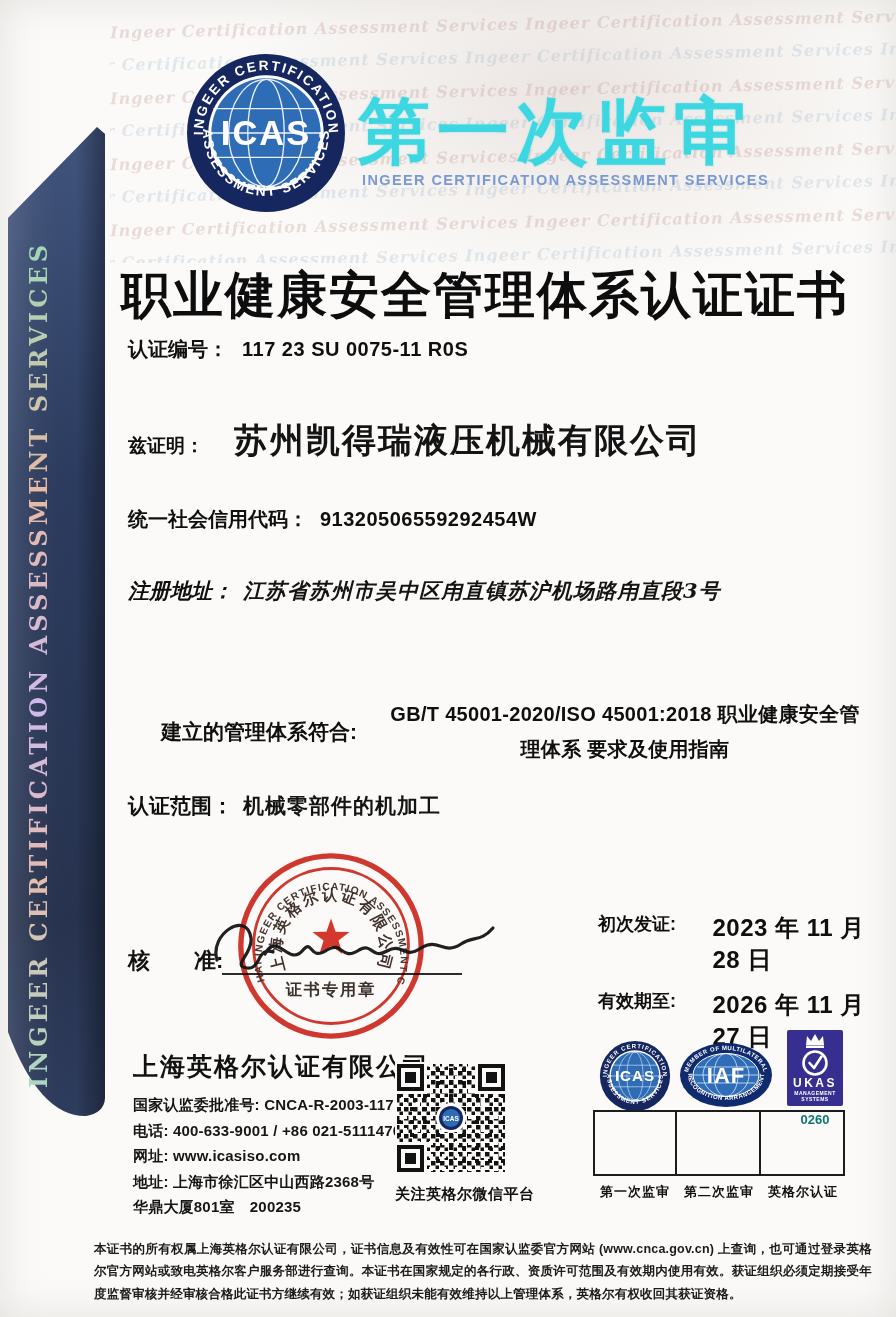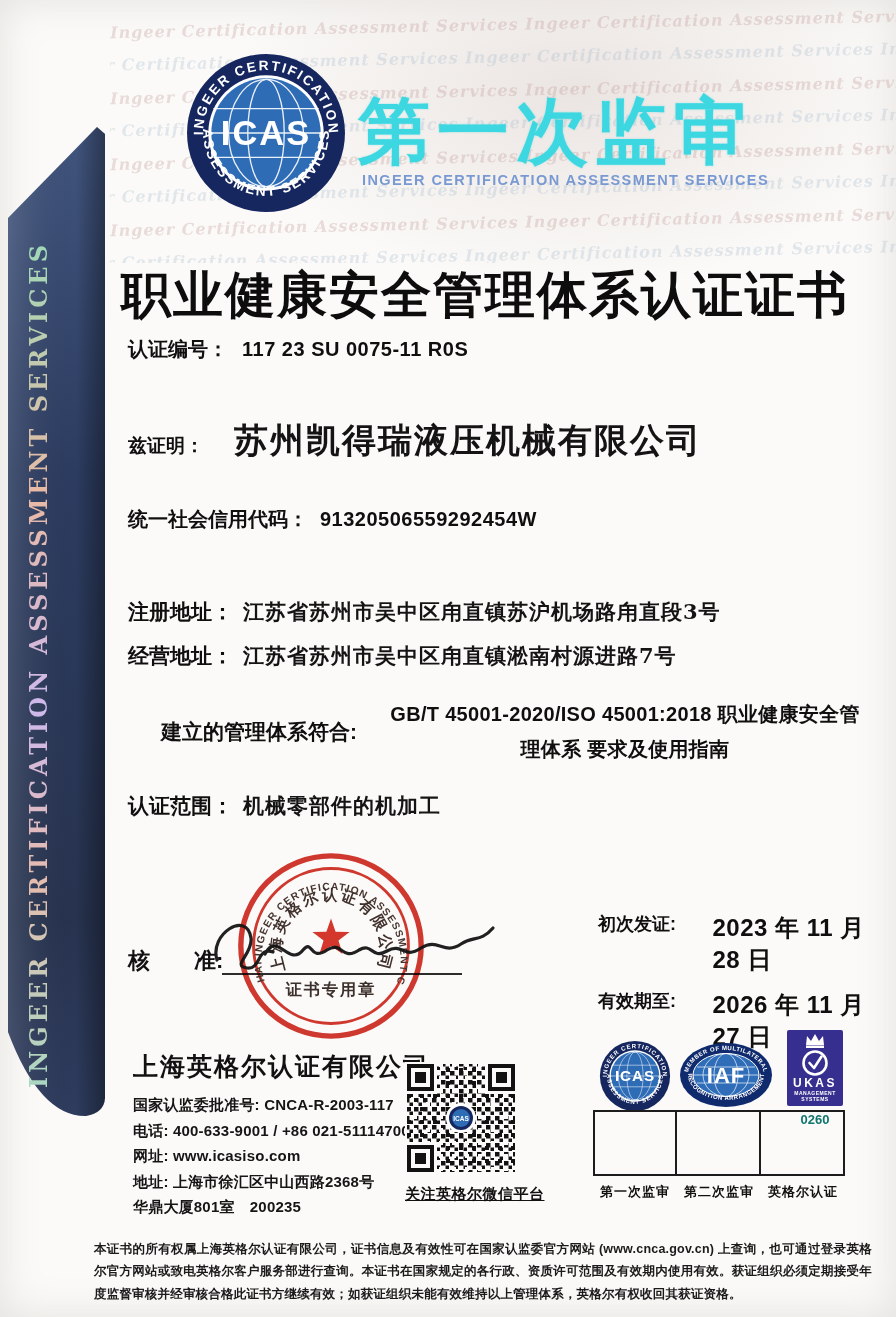--- a/index.html
+++ b/index.html
@@ -61,21 +61,21 @@
   #row-certno .val-sans{font-size:20px;margin-left:14px;letter-spacing:.5px;}
 
   #row-certify{left:128px;top:418px;}
   #row-certify .lbl{font-size:19px;}
   #row-certify .val-serif{font-size:34px;margin-left:30px;letter-spacing:2px;}
 
   #row-credit{left:128px;top:506px;}
   #row-credit .lbl{font-size:20px;}
   #row-credit .val-sans{font-size:20px;margin-left:12px;letter-spacing:.5px;}
 
-  #row-regaddr{left:128px;top:598px;}
+  #row-regaddr{left:128px;top:577px;font-style:italic;}
   #row-regaddr .lbl{font-size:21px;}
   #row-regaddr .val-serif{font-size:21px;margin-left:10px;letter-spacing:1px;}
 
   #row-bizaddr{left:128px;top:642px;}
   #row-bizaddr .lbl{font-size:21px;}
   #row-bizaddr .val-serif{font-size:21px;margin-left:10px;letter-spacing:1px;}
 
   #row-standard{left:128px;top:697px;align-items:center;text-align:center;}
   #row-standard .lbl{font-size:21px;width:262px;flex:none;}
   #row-standard .val-sans{font-size:20px;width:470px;line-height:1.75;letter-spacing:.3px;}
@@ -95,21 +95,21 @@
   .date-row{display:flex;margin-bottom:13px;}
   .date-row .lbl{font-size:18px;width:96px;}
   .date-row .val-sans{font-size:24px;margin-left:34px;letter-spacing:.5px;}
 
   
   #issuer{position:absolute;left:133px;top:1050px;}
   #issuer-name{font-size:25px;font-weight:800;letter-spacing:2px;margin-bottom:9px;}
   .issuer-line{font-size:15px;font-weight:700;line-height:25.5px;letter-spacing:.2px;color:#151515;}
 
   
-  #qr-block{position:absolute;left:405px;top:1062px;width:140px;text-decoration:underline;}
+  #qr-block{position:absolute;left:395px;top:1062px;width:140px;}
   #qr-caption{margin-top:7px;font-size:15px;font-weight:800;letter-spacing:.5px;}
 
   
   #accred{position:absolute;left:599px;top:1036px;display:flex;align-items:flex-start;}
   #ukas-wrap{margin-left:14px;text-align:center;margin-top:-6px;}
   #ukas-number{font-size:13px;font-weight:700;margin-top:2px;color:#0f766e;}
   #iaf-svg{margin-left:8px;margin-top:6px;}
   #icas-mini-svg{margin-top:4px;}
 
   
@@ -204,24 +204,20 @@
   <div class="row" id="row-credit">
     <span class="lbl">统一社会信用代码：</span>
     <span class="val-sans">91320506559292454W</span>
   </div>
 
   <div class="row" id="row-regaddr">
     <span class="lbl">注册地址：</span>
     <span class="val-serif">江苏省苏州市吴中区甪直镇苏沪机场路甪直段3号</span>
   </div>
 
-  <div class="row" id="row-bizaddr">
-    <span class="lbl">经营地址：</span>
-    <span class="val-serif">江苏省苏州市吴中区甪直镇淞南村源进路7号</span>
-  </div>
 
   <div class="row" id="row-standard">
     <span class="lbl">建立的管理体系符合:</span>
     <span class="val-sans">GB/T 45001-2020/ISO 45001:2018  职业健康安全管理体系  要求及使用指南</span>
   </div>
 
   <div class="row" id="row-scope">
     <span class="lbl">认证范围：</span>
     <span class="val-serif">机械零部件的机加工</span>
   </div>

